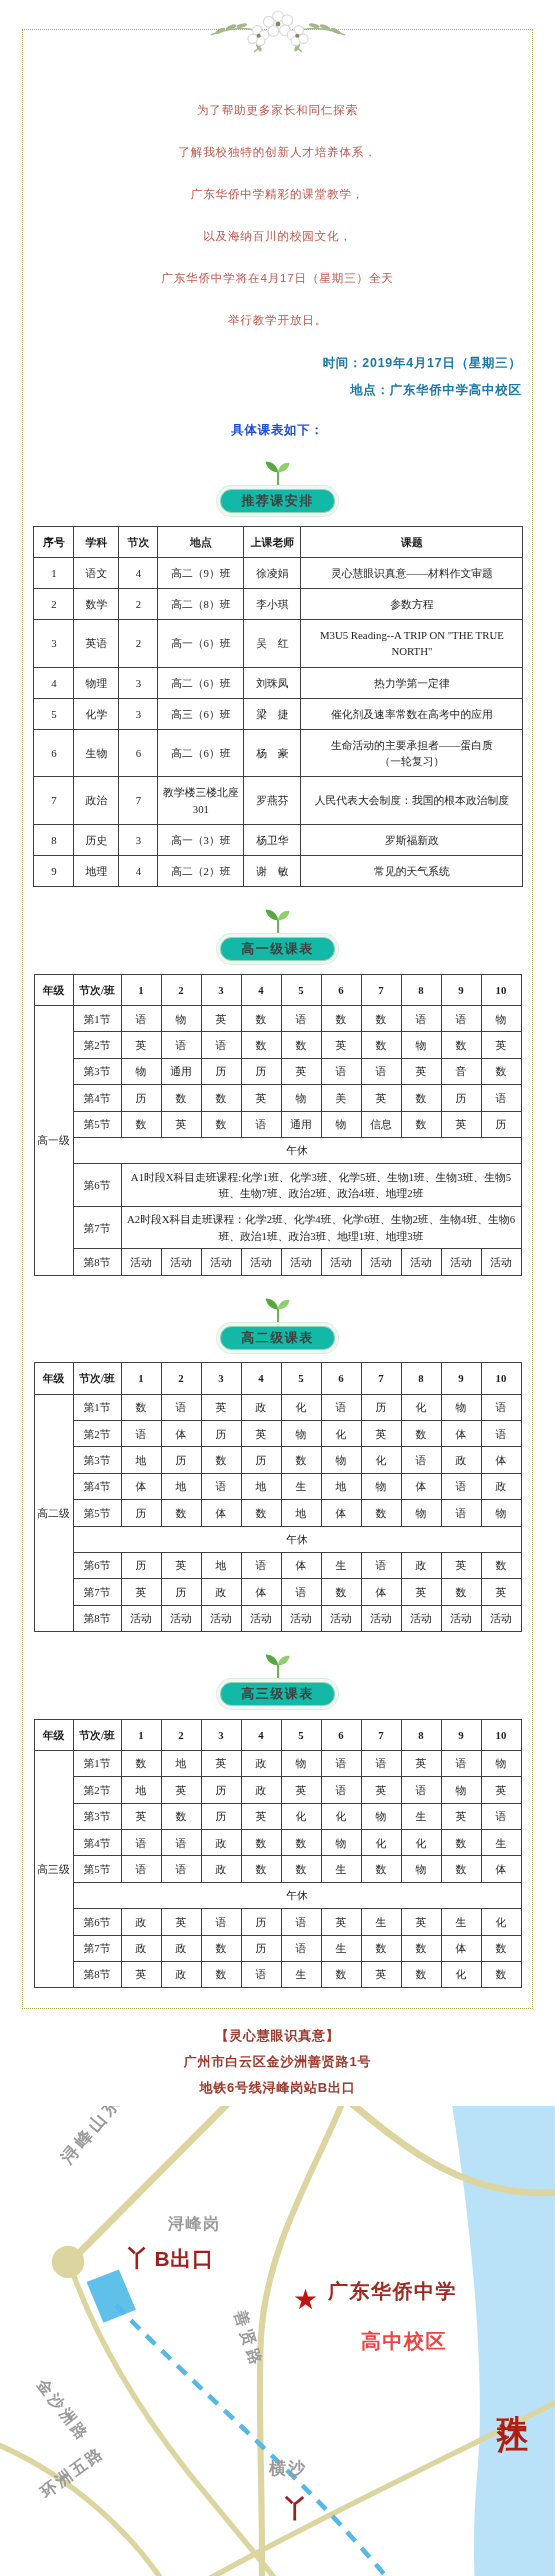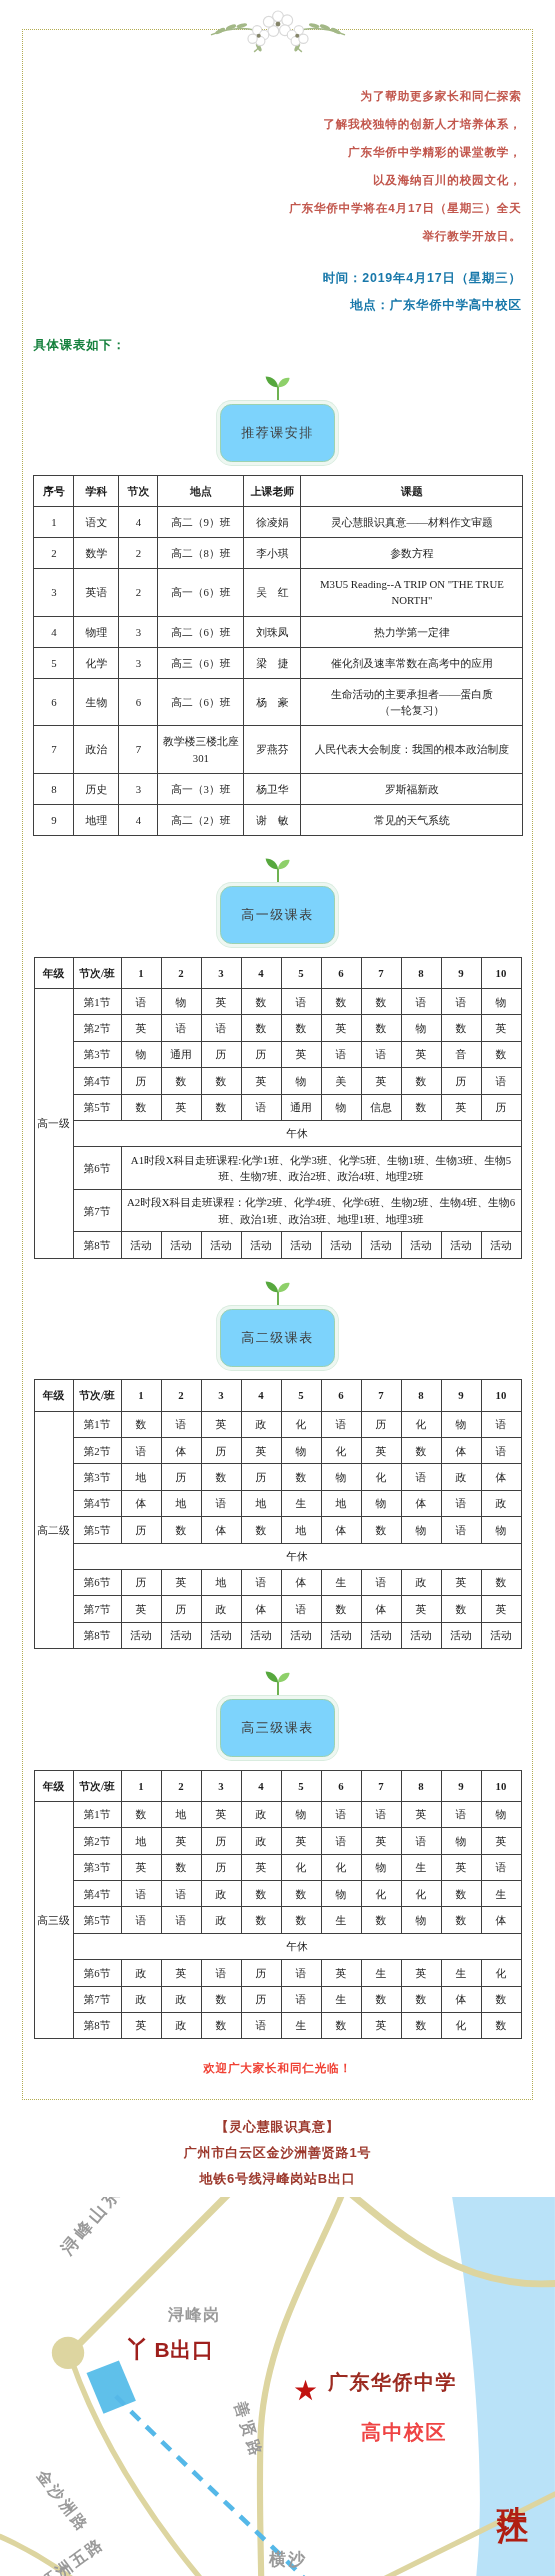--- a/index.html
+++ b/index.html
@@ -3,27 +3,27 @@
 <meta charset="utf-8">
 <style>
   html,body { margin:0; padding:0; background:#ffffff; }
   body { font-family:"Liberation Sans","DejaVu Sans",sans-serif; color:#333; }
   .page { position:relative; width:555px; margin:0 auto; background:#fff; }
 
   
   .content-box { position:relative; margin:29px 21.6px 0; border:1.5px dotted #b3ac50; padding:46px 10.8px 20px; }
   .flower { position:absolute; top:-28.6px; left:50%; transform:translateX(-50%); }
 
-  .intro-line { text-align:right; color:#c2574d; font-weight:bold; font-size:11.6px; margin:13px 0; letter-spacing:0.8px; }
+  .intro-line { text-align:center; color:#c2574d; font-weight:normal; font-size:11.6px; margin:27px 0; letter-spacing:0.8px; }
   .blue-line  { text-align:right; color:#1878aa; font-weight:bold; font-size:12.4px; margin:10px 0; letter-spacing:0.8px; }
-  .note-line  { text-align:left; color:#15803d; font-weight:bold; font-size:12.4px; margin:23px 0 4.6px; letter-spacing:0.8px; }
+  .note-line  { text-align:center; color:#1d4ed8; font-weight:bold; font-size:12.4px; margin:23px 0 4.6px; letter-spacing:0.8px; }
 
   .section-head { text-align:center; margin:20px 0 12.4px; }
   .sprout { display:block; margin:0 auto 2.3px; }
-  .section-title { display:inline-block; background:#7dd3fc; border:1.5px solid #9bd2b0; box-shadow:0 0 0 3.1px #eef7f1,0 0 0 3.9px #d9ecdf; border-radius:11.6px; padding:19px 20px; font-size:13px; font-weight:normal; color:#3f3f3f; letter-spacing:1.5px; }
+  .section-title { display:inline-block; background:#14b8a6; border:1.5px solid #9bd2b0; box-shadow:0 0 0 3.1px #eef7f1,0 0 0 3.9px #d9ecdf; border-radius:11.6px; padding:2px 20px; font-size:13px; font-weight:bold; color:#3f3f3f; letter-spacing:1.5px; }
 
   table.tbl { margin:0 auto; border-collapse:collapse; width:466px; font-family:"Liberation Serif","DejaVu Serif",serif; color:#1d1d1d; table-layout:fixed; }
   table.tbl th, table.tbl td { border:0.8px solid #3f3f3f; text-align:center; vertical-align:middle; font-size:10.8px; padding:4.6px 2.3px; line-height:1.5; word-break:break-word; }
   table.tbl th { font-weight:bold; padding:7px 2.3px; }
   table.rec-tbl td { padding:7px 2.3px; }
   td.place, td.topic { white-space:pre-line; }
   td.span-cell { font-size:10.4px; text-align:center; padding:6.2px 7.7px; line-height:2.0; }
   td.lunch-cell { padding:6.2px 2.3px; }
   td.grade-cell { font-weight:normal; width:39px; }
 
@@ -616,21 +616,20 @@
             <td>生</td>
             <td>数</td>
             <td>英</td>
             <td>数</td>
             <td>化</td>
             <td>数</td>
           </tr>
         </tbody>
     </table>
 
-    <p class="welcome">欢迎广大家长和同仁光临！</p>
   </div>
 
   <div class="address">
     <div>【灵心慧眼识真意】</div>
     <div>广州市白云区金沙洲善贤路1号</div>
     <div>地铁6号线浔峰岗站B出口</div>
   </div>
 
   <div class="map">
     <svg class="geo" width="555" height="598" viewBox="0 0 719 775">

